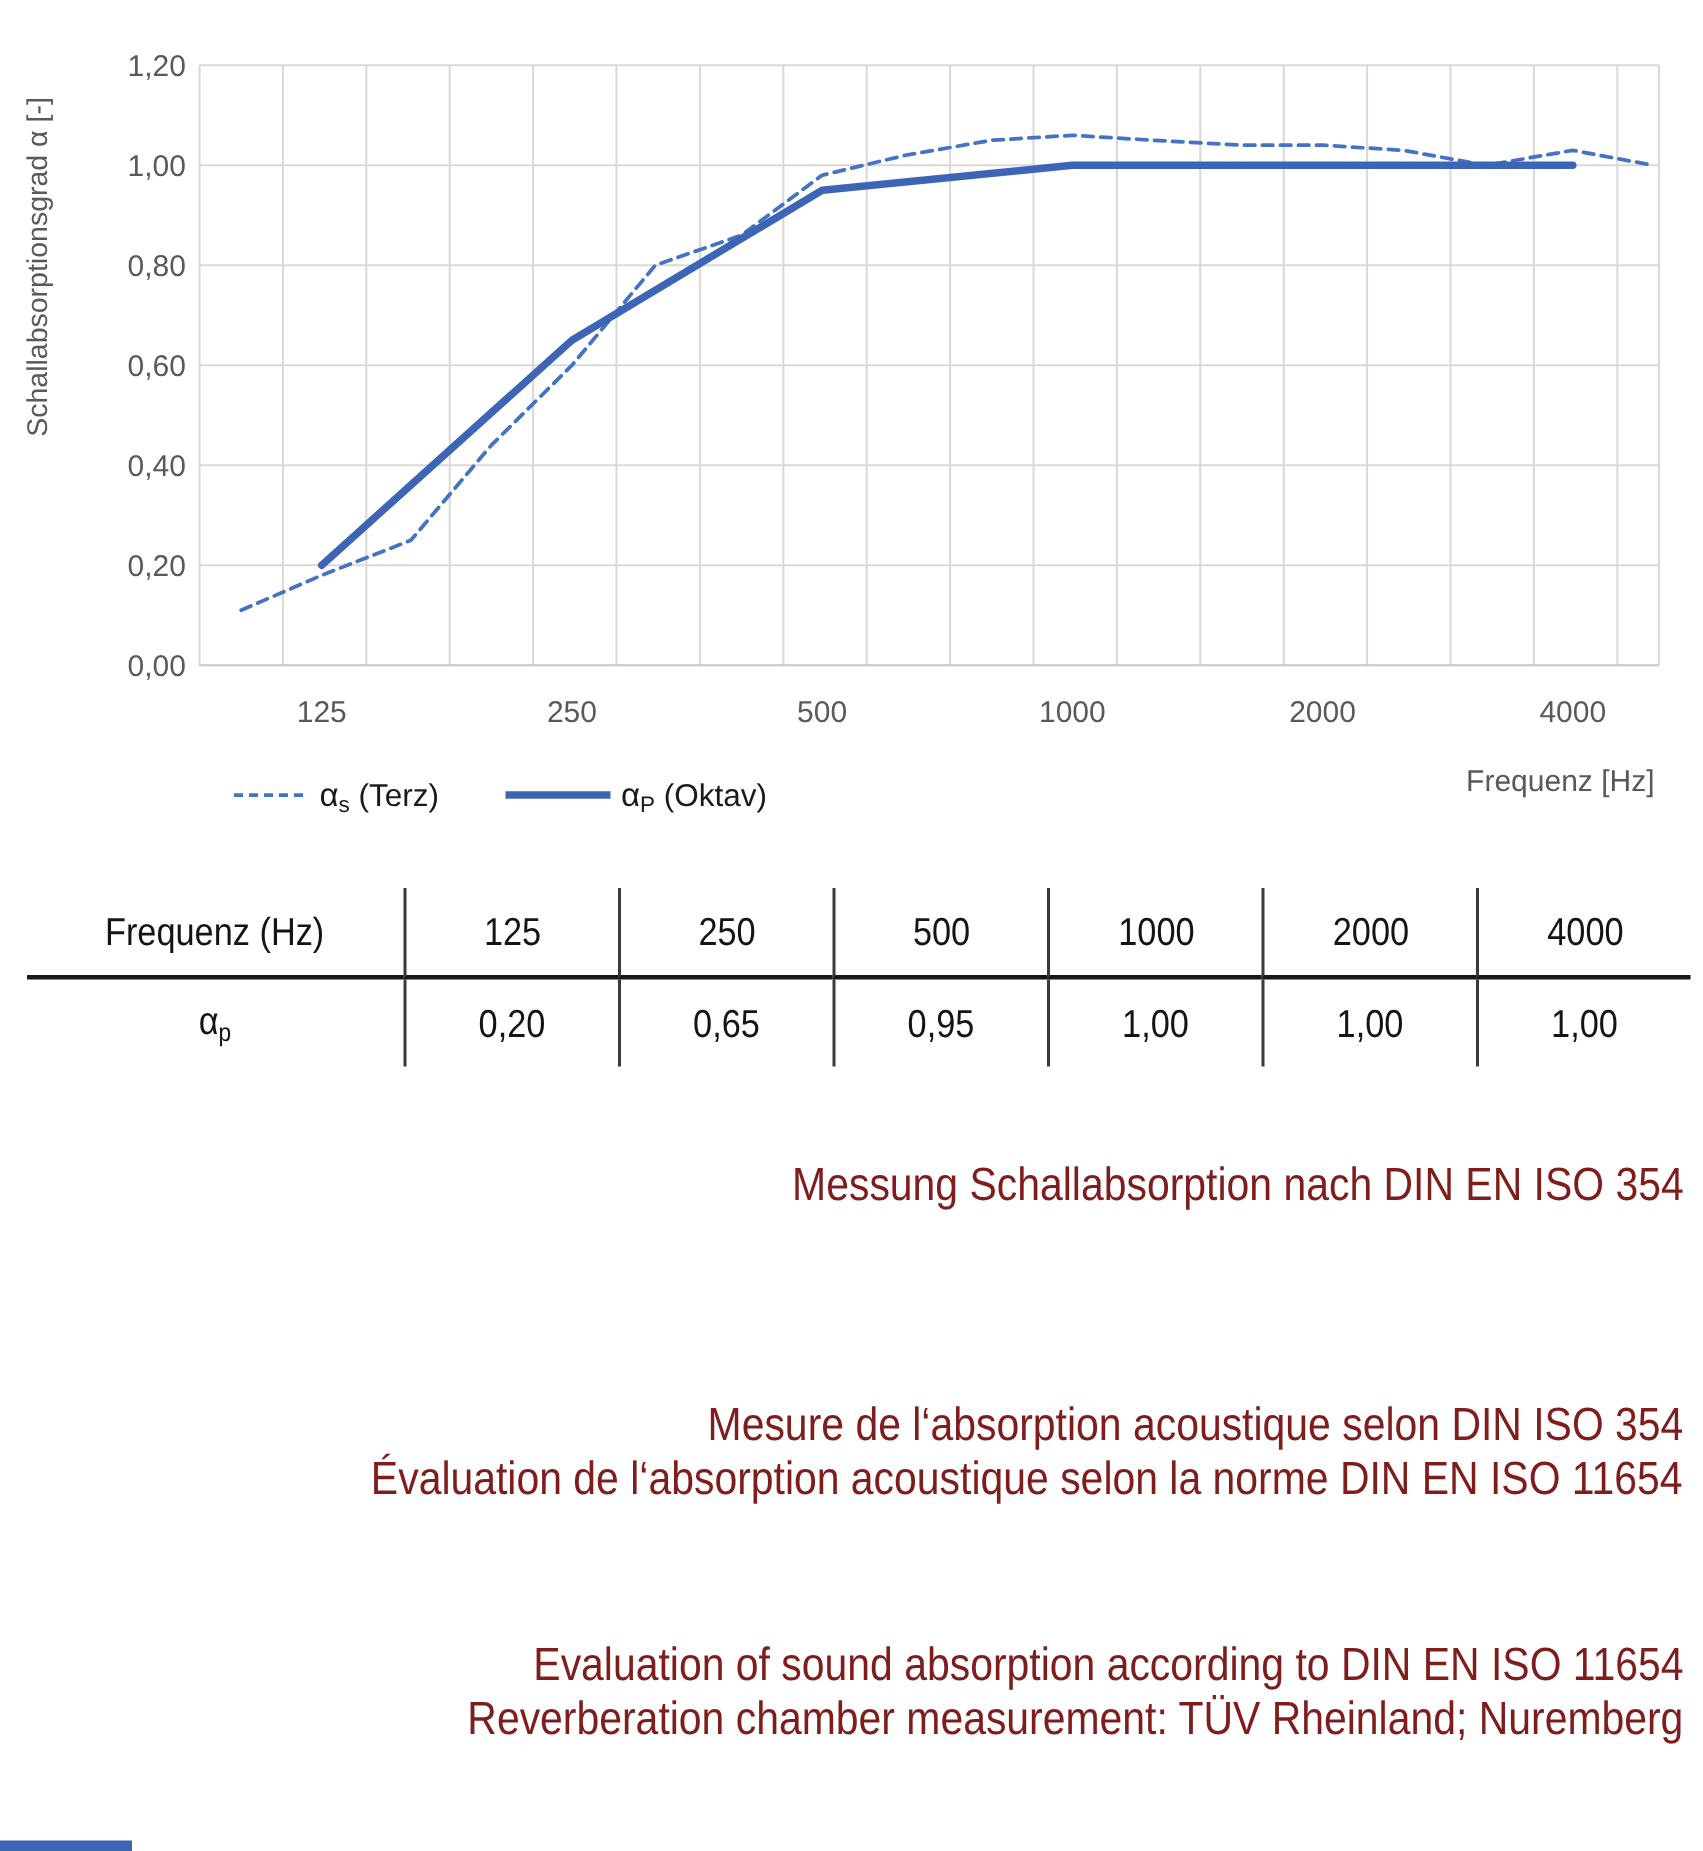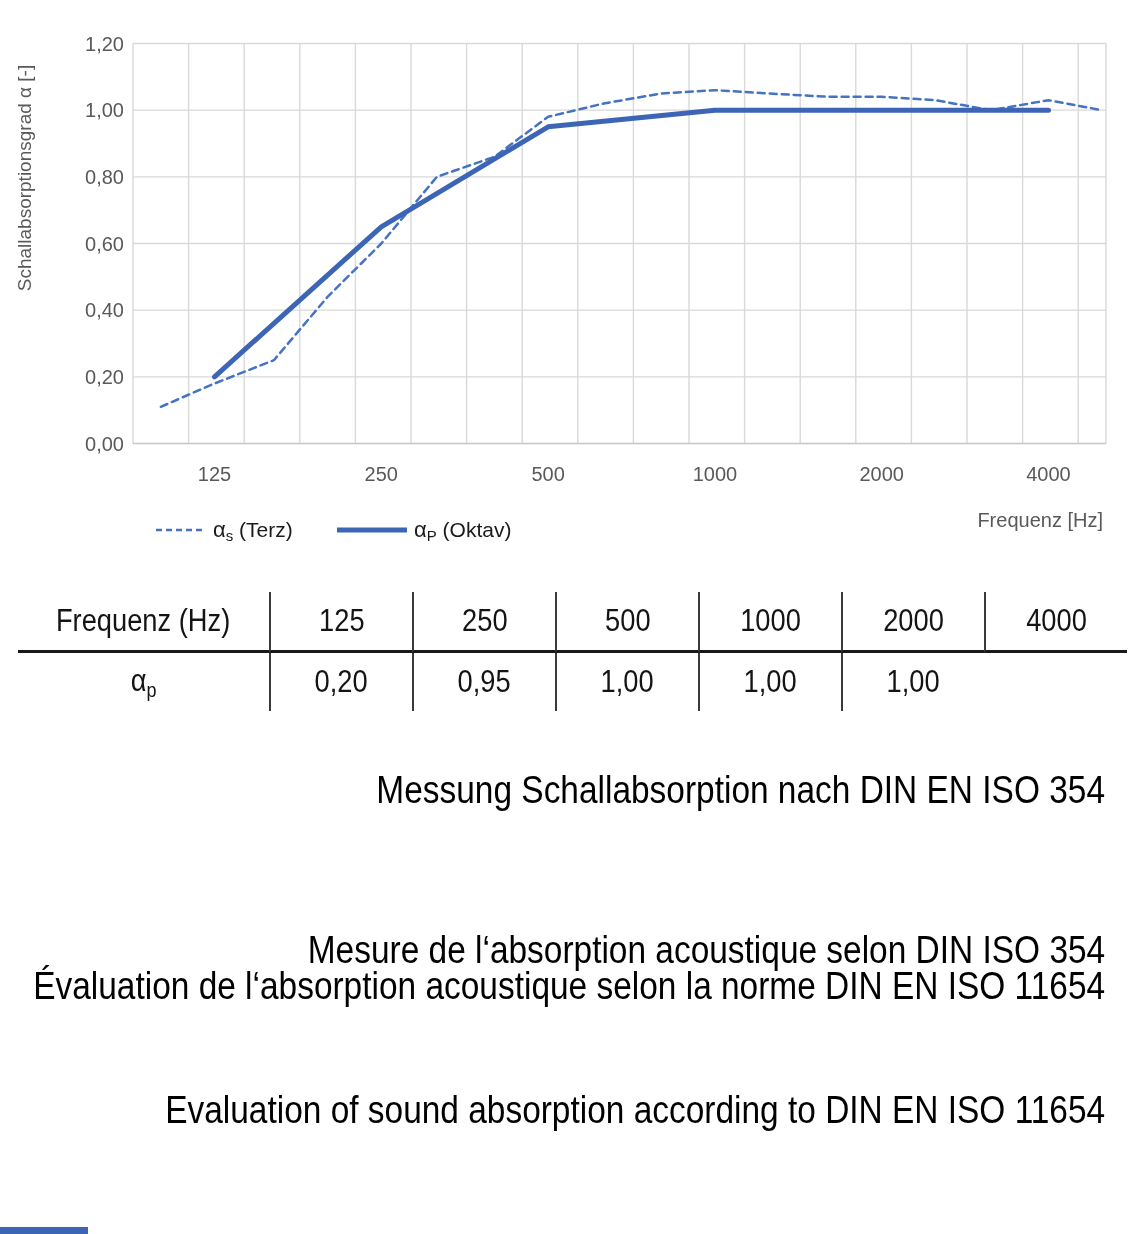--- a/index.html
+++ b/index.html
@@ -3,30 +3,30 @@
 <meta charset="utf-8">
 <style>
   html,body{margin:0;padding:0;background:#ffffff;}
   body{width:1135px;height:1234px;position:relative;overflow:hidden;
        font-family:"Liberation Sans", sans-serif;color:#141414;}
   .page{position:absolute;inset:0;background:#fff;}
   svg{position:absolute;left:0;top:0;}
   
   .ptable{position:absolute;left:18px;top:592px;width:1109px;
           display:grid;grid-template-columns:251px repeat(6,143px);
-          font-size:31px;color:#141414;}
+          font-size:26px;color:#141414;}
   .ptable .cell{height:58px;display:flex;align-items:center;justify-content:center;
                 white-space:nowrap;}
   .ptable .cell.vline{border-left:2px solid #3a3a3a;}
   .ptable .cell.hdr{border-bottom:3px solid #181818;}
   .cond{display:inline-block;transform:scaleX(0.88);transform-origin:50% 50%;}
   .subsc{font-size:0.66em;vertical-align:-0.28em;}
   
-  .note{position:absolute;right:30px;text-align:right;font-size:38px;
-        line-height:36px;color:#000000;}
+  .note{position:absolute;right:13px;text-align:right;font-size:31px;
+        line-height:36px;color:#7f1d1d;}
   .note .line{white-space:nowrap;}
   .note .line .cond{transform-origin:100% 50%;}
   .footer-bar{position:absolute;left:0;top:1227px;width:88px;height:7px;}
 </style>
 </head>
 <body>
 
 <div class="page">
 
   <svg id="chart-svg" width="1135" height="565" viewBox="0 0 1135 565">
@@ -115,20 +115,23 @@
       <div class="cell hdr vline">
         <span class="cond">4000</span>
       </div>
       <div class="cell ">
         <span class="cond">α<span class="subsc">p</span></span>
       </div>
       <div class="cell vline">
         <span class="cond">0,20</span>
       </div>
       <div class="cell vline">
+        <span class="cond">0,65</span>
+      </div>
+      <div class="cell vline">
         <span class="cond">0,95</span>
       </div>
       <div class="cell vline">
         <span class="cond">1,00</span>
       </div>
       <div class="cell vline">
         <span class="cond">1,00</span>
       </div>
       <div class="cell vline">
         <span class="cond">1,00</span>
@@ -137,16 +140,17 @@
 
   <div class="note" id="note-de" style="top:772px;">
       <div class="line"><span class="cond">Messung Schallabsorption nach DIN EN ISO 354</span></div>
     </div>
   <div class="note" id="note-fr" style="top:932px;">
       <div class="line"><span class="cond">Mesure de l‘absorption acoustique selon DIN ISO 354</span></div>
       <div class="line"><span class="cond">Évaluation de l‘absorption acoustique selon la norme DIN EN ISO 11654</span></div>
     </div>
   <div class="note" id="note-en" style="top:1092px;">
       <div class="line"><span class="cond">Evaluation of sound absorption according to DIN EN ISO 11654</span></div>
+      <div class="line"><span class="cond">Reverberation chamber measurement: TÜV Rheinland; Nuremberg</span></div>
     </div>
 
   <div class="footer-bar" id="footer-bar" style="background: rgb(60, 102, 181);"></div>
 </div>
 
 </body></html>

